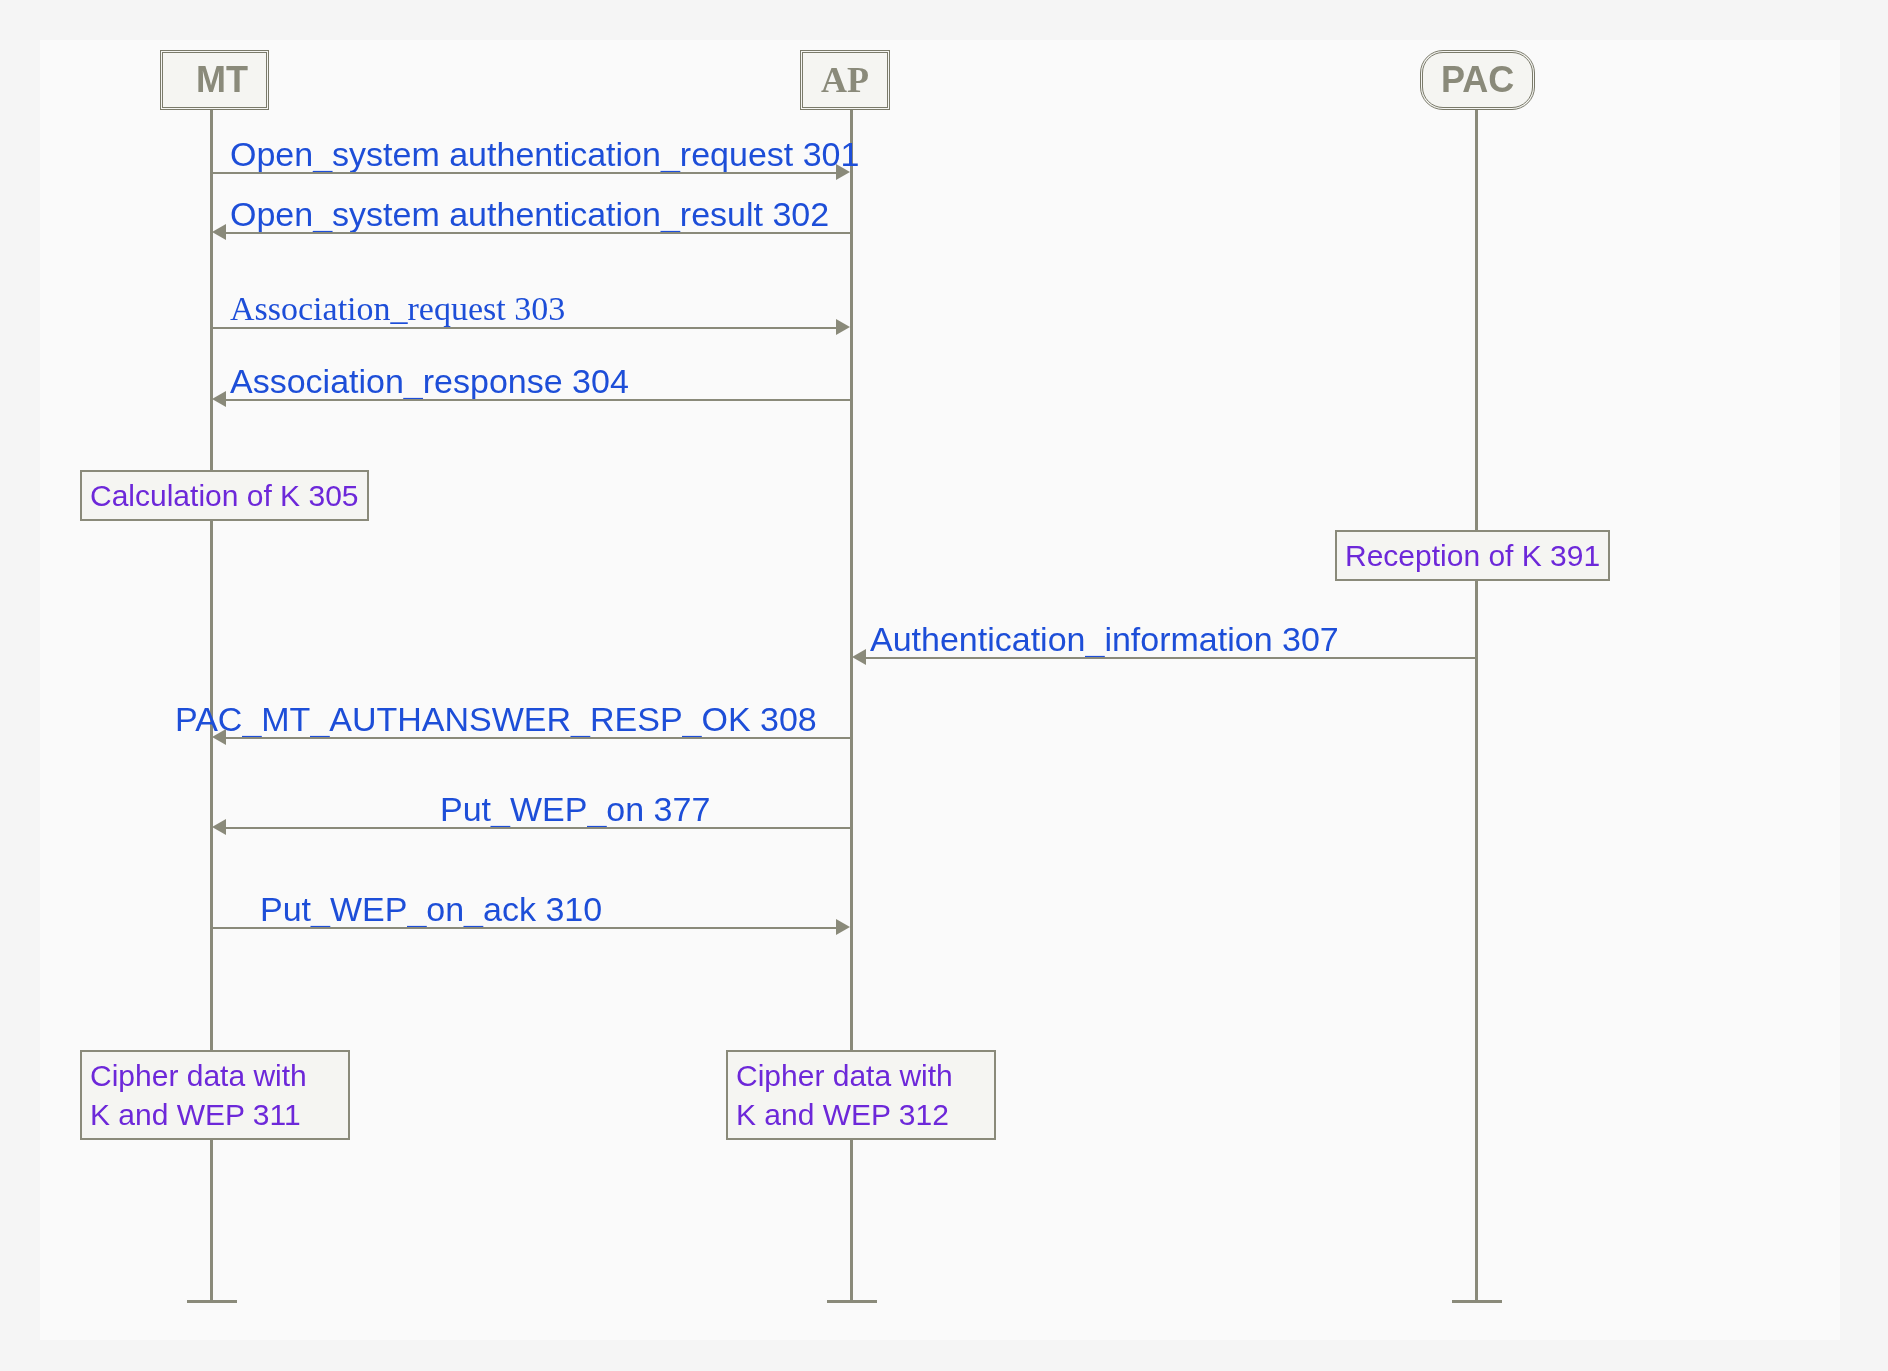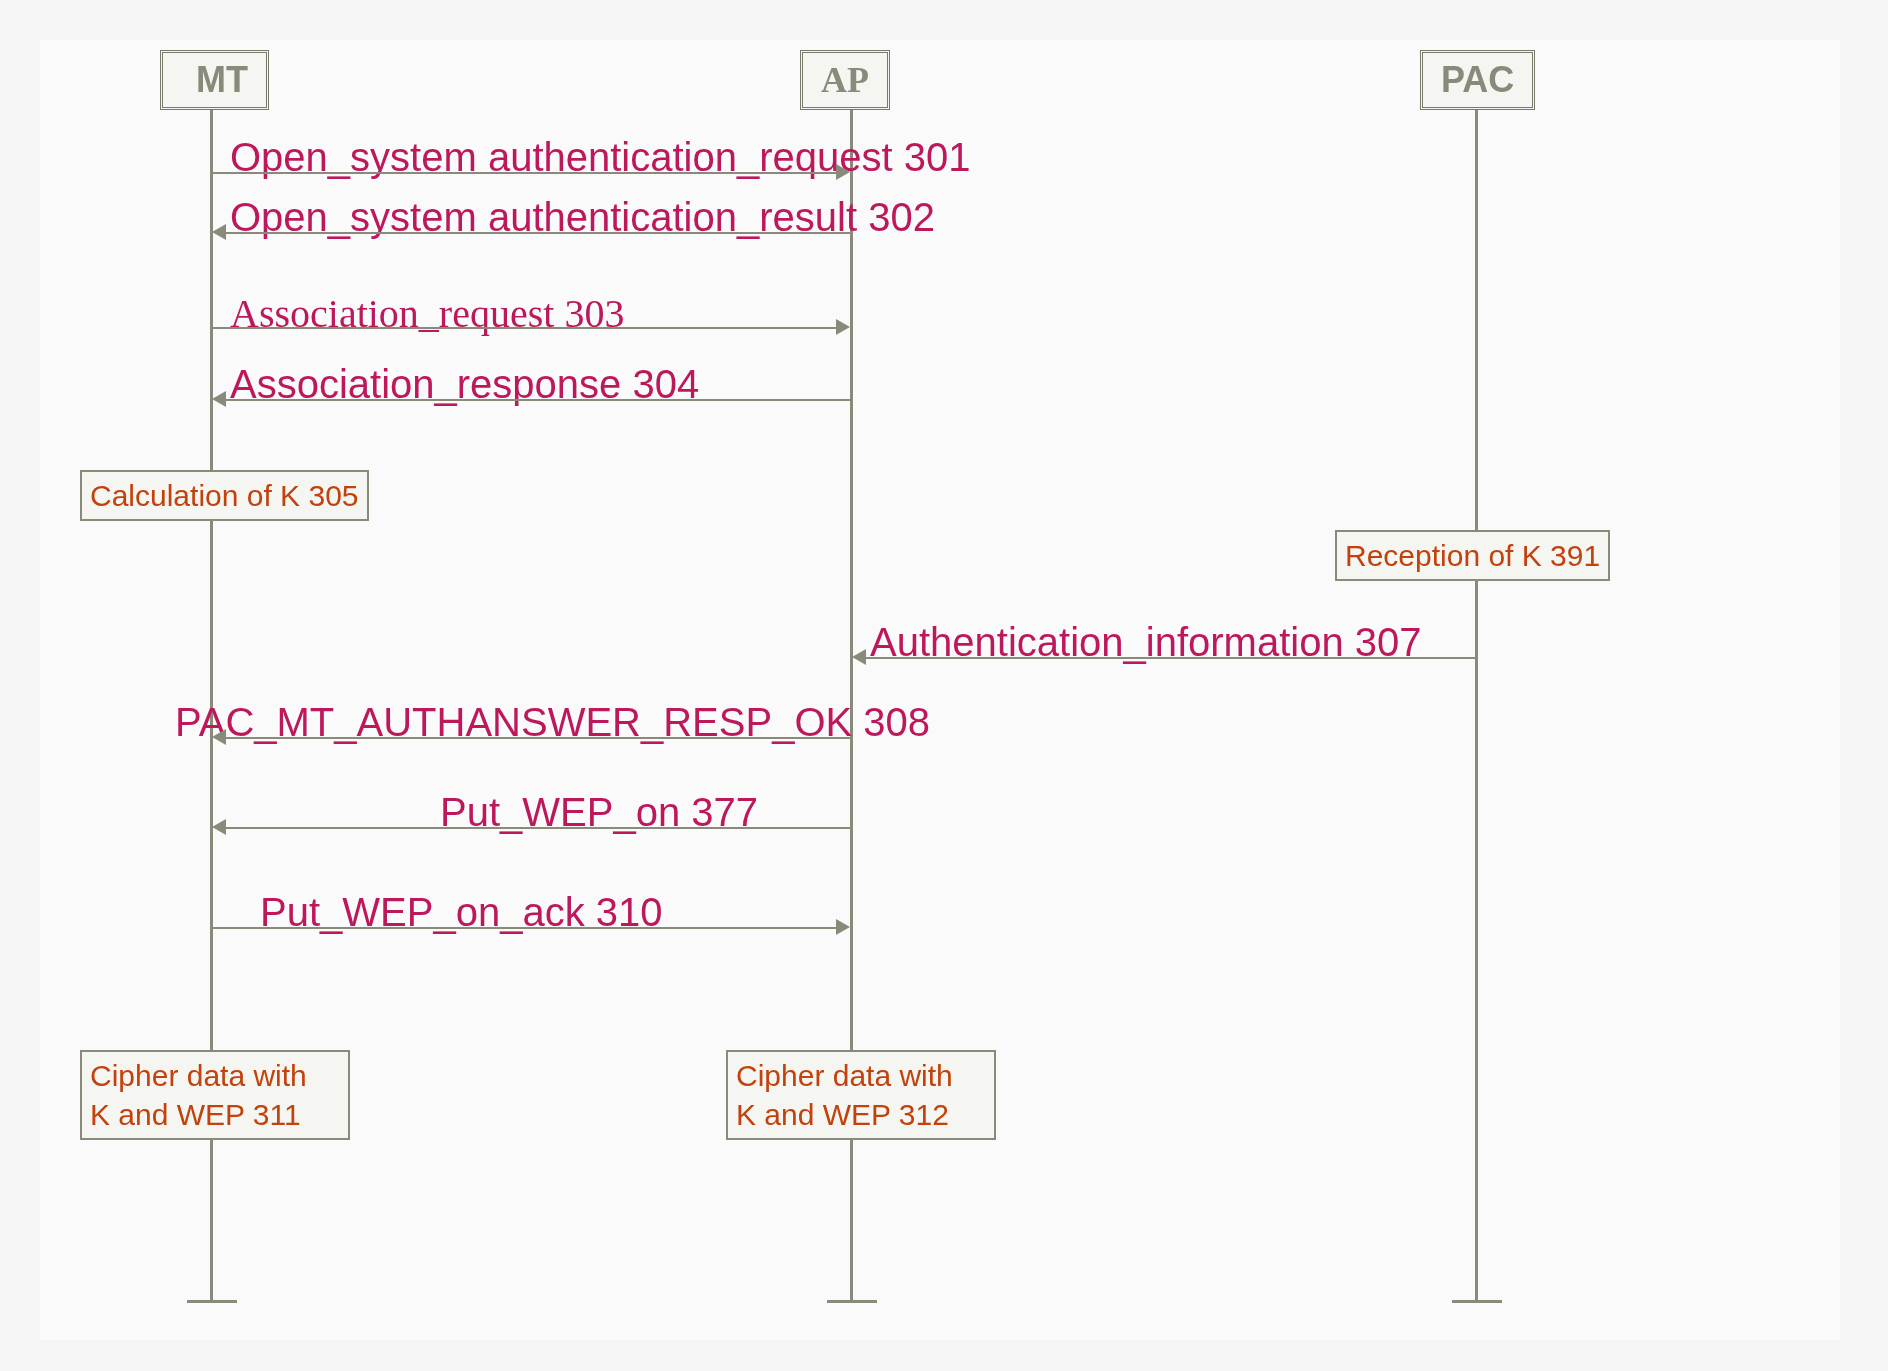--- a/index.html
+++ b/index.html
@@ -33,21 +33,21 @@
       position: absolute;
       width: 50px;
       height: 3px;
       background: #8a8a7a;
     }
     .activity-box {
       position: absolute;
       border: 2px solid #8a8a7a;
       padding: 4px 8px;
       font-size: 30px;
-      color: #c2410c;
+      color: #6d28d9;
       background: #f5f5f2;
       line-height: 1.3;
     }
     .msg-line {
       position: absolute;
       height: 2px;
       background: #8a8a7a;
     }
     .arrow-right {
       position: absolute;
@@ -60,37 +60,37 @@
     .arrow-left {
       position: absolute;
       width: 0;
       height: 0;
       border-right: 14px solid #8a8a7a;
       border-top: 8px solid transparent;
       border-bottom: 8px solid transparent;
     }
     .msg-label {
       position: absolute;
-      font-size: 40px;
-      color: #be185d;
+      font-size: 34px;
+      color: #1d4ed8;
       white-space: nowrap;
     }
   </style>
 </head>
 <body>
 
 <div class="diagram">
 
   <div class="actor-box" style="left:120px; top:10px;padding-left:33px;">
     <span>MT</span>
   </div>
   <div class="actor-box" style="left:760px; top:10px;font-family:Liberation Serif, serif;">
     <span>AP</span>
   </div>
-  <div class="actor-box" style="left:1380px; top:10px;">
+  <div class="actor-box" style="left:1380px; top:10px;border-radius:23px;">
     <span>PAC</span>
   </div>
 
   <div class="lifeline" style="left:170px; top:70px; height:1190px;"></div>
   <div class="lifeline" style="left:810px; top:70px; height:1190px;"></div>
   <div class="lifeline" style="left:1435px; top:70px; height:1190px;"></div>
 
   <div class="lifeline-end" style="left:147px; top:1260px;"></div>
   <div class="lifeline-end" style="left:787px; top:1260px;"></div>
   <div class="lifeline-end" style="left:1412px; top:1260px;"></div>

